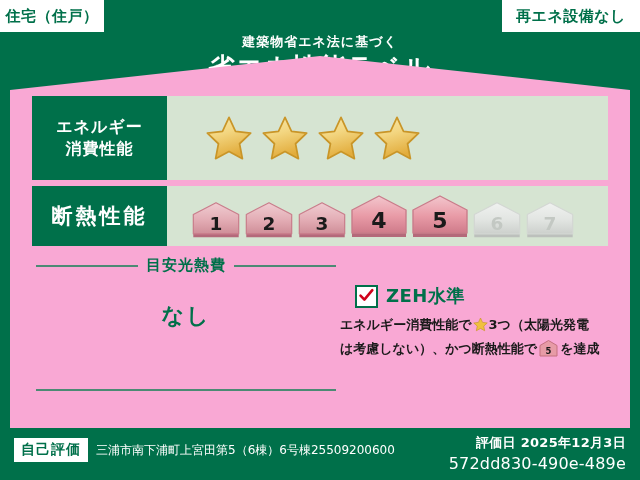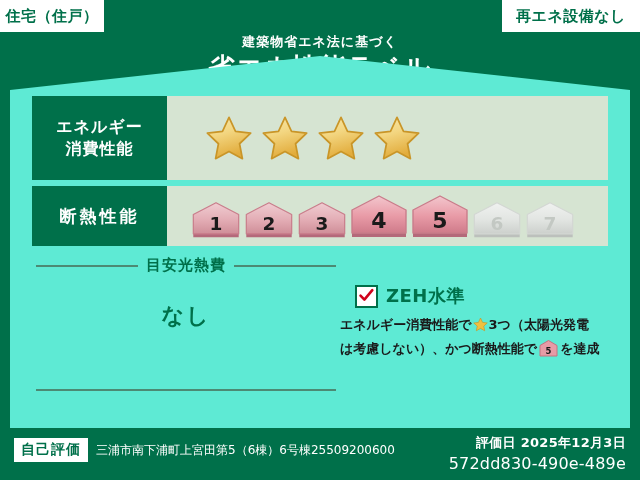--- a/index.html
+++ b/index.html
@@ -25,40 +25,40 @@
   #title-block{
     position:absolute;top:34px;left:0;width:640px;text-align:center;
     color:#ffffff;
   }
   #title-sub{font-size:13px;font-weight:bold;letter-spacing:1px;line-height:1.2;}
   #title-main{font-size:26px;font-weight:bold;letter-spacing:1.5px;line-height:1.25;margin-top:1px;}
 
   
   #house-panel{
     position:absolute;left:10px;top:56px;width:620px;height:372px;
-    background:#5eead4;
+    background:#f9a8d4;
     clip-path:polygon(0 34px, 310px 0, 620px 34px, 620px 372px, 0 372px);
   }
 
   #panel-inner{position:absolute;left:0;top:0;width:620px;height:372px;}
 
   
   .perf-row{
     position:absolute;left:22px;width:576px;height:84px;
     background:#d6e4d2;display:flex;align-items:stretch;
   }
   #row-energy{top:40px;}
   #row-insulation{top:130px;height:60px;}
 
   .perf-key{
     width:135px;background:#00704a;color:#ffffff;
     display:flex;flex-direction:column;align-items:center;justify-content:center;
     font-size:16px;font-weight:bold;letter-spacing:1px;line-height:1.35;
   }
-  #row-insulation .perf-key{font-size:17px;letter-spacing:3px;justify-content:center;}
+  #row-insulation .perf-key{font-size:21px;letter-spacing:3px;justify-content:center;}
   .perf-val{flex:1;display:flex;align-items:center;}
 
   
   #star-strip{display:flex;align-items:center;gap:8px;padding-left:38px;}
   .star{width:48px;height:46px;display:block;}
 
   
   #grade-strip{display:flex;align-items:flex-end;gap:3px;padding-left:24px;}
   .grade{position:relative;display:block;}
 

